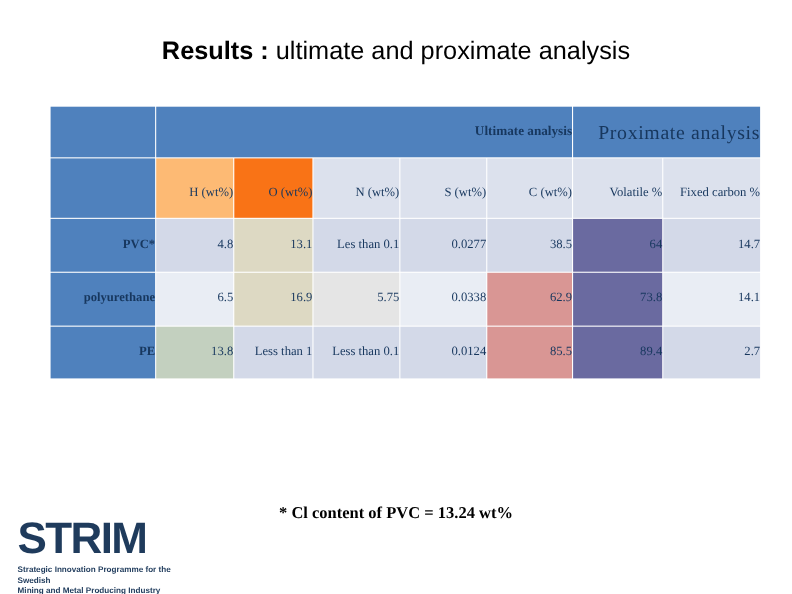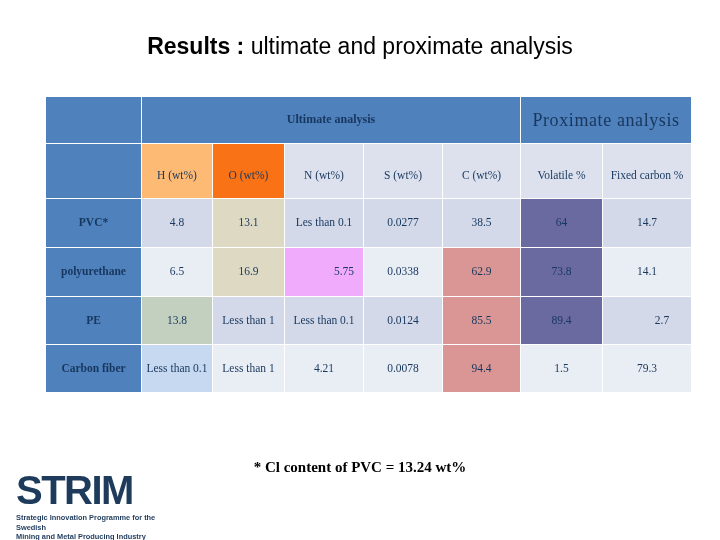--- a/index.html
+++ b/index.html
@@ -46,21 +46,21 @@
     border-collapse: separate;
     border-spacing: 1px;
     width: 640px;
     table-layout: fixed;
     background: #ffffff;
   }
   table.data td {
     padding: 0;
     margin: 0;
     vertical-align: middle;
-    text-align: center;
+    text-align: right;
     font-size: 11.5px;
     color: #17375e;
     line-height: 1.15;
   }
 
   
   .grp {
     height: 46px;
     background: #4f81bd;
     color: #ffffff;
@@ -197,46 +197,36 @@
           <td class="cell" style="background: rgb(211, 217, 232);">Les than 0.1</td>
           <td class="cell" style="background: rgb(211, 217, 232);">0.0277</td>
           <td class="cell" style="background: rgb(211, 217, 232);">38.5</td>
           <td class="cell" style="background: rgb(106, 106, 160);">64</td>
           <td class="cell" style="background: rgb(211, 217, 232);">14.7</td>
         </tr>
         <tr class="row3 r-mid">
           <td class="rowlab" style="background: rgb(79, 129, 189);">polyurethane</td>
           <td class="cell" style="background: rgb(233, 237, 244);">6.5</td>
           <td class="cell" style="background: rgb(221, 217, 195);">16.9</td>
-          <td class="cell" style="background: #f0abfc; padding-left: 40px;">5.75</td>
+          <td class="cell" style="background: #e5e5e5; padding-left: 40px;">5.75</td>
           <td class="cell" style="background: rgb(233, 237, 244);">0.0338</td>
           <td class="cell" style="background: rgb(217, 150, 148);">62.9</td>
           <td class="cell" style="background: rgb(106, 106, 160);">73.8</td>
           <td class="cell" style="background: rgb(233, 237, 244);">14.1</td>
         </tr>
         <tr class="row4 r-mid">
           <td class="rowlab" style="background: rgb(79, 129, 189);">PE</td>
           <td class="cell" style="background: rgb(195, 208, 191);">13.8</td>
           <td class="cell" style="background: rgb(211, 217, 232);">Less than 1</td>
           <td class="cell" style="background: rgb(211, 217, 232);">Less than 0.1</td>
           <td class="cell" style="background: rgb(211, 217, 232);">0.0124</td>
           <td class="cell" style="background: rgb(217, 150, 148);">85.5</td>
           <td class="cell" style="background: rgb(106, 106, 160);">89.4</td>
           <td class="cell" style="background: rgb(211, 217, 232); padding-left: 30px;">2.7</td>
         </tr>
-        <tr class="row5 r-mid">
-          <td class="rowlab" style="background: rgb(79, 129, 189);">Carbon fiber</td>
-          <td class="cell" style="background: rgb(198, 217, 240);">Less than 0.1</td>
-          <td class="cell" style="background: rgb(233, 237, 244);">Less than 1</td>
-          <td class="cell" style="background: rgb(233, 237, 244);">4.21</td>
-          <td class="cell" style="background: rgb(233, 237, 244);">0.0078</td>
-          <td class="cell" style="background: rgb(217, 150, 148);">94.4</td>
-          <td class="cell" style="background: rgb(233, 237, 244);">1.5</td>
-          <td class="cell" style="background: rgb(233, 237, 244);">79.3</td>
-        </tr>
       </tbody>
   </table>
 </div>
 
 <div class="footnote">* Cl content of PVC = 13.24 wt%</div>
 
 <div class="logo">
   <div class="logo-mark">STRIM</div>
   <div class="logo-tag">
     <div>Strategic Innovation Programme for the Swedish</div>

